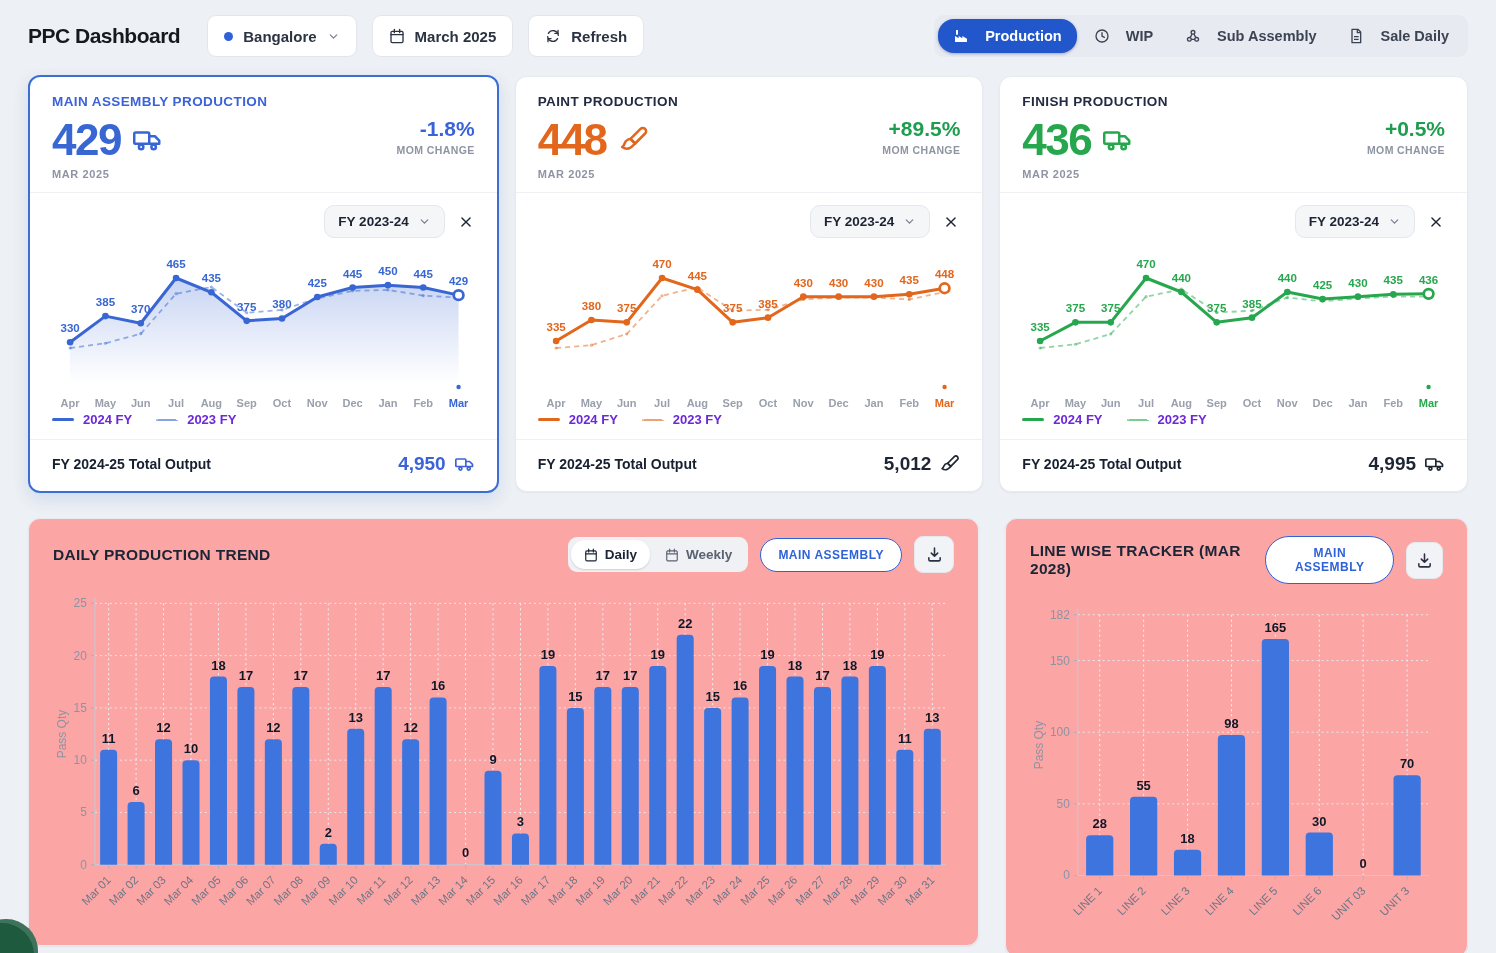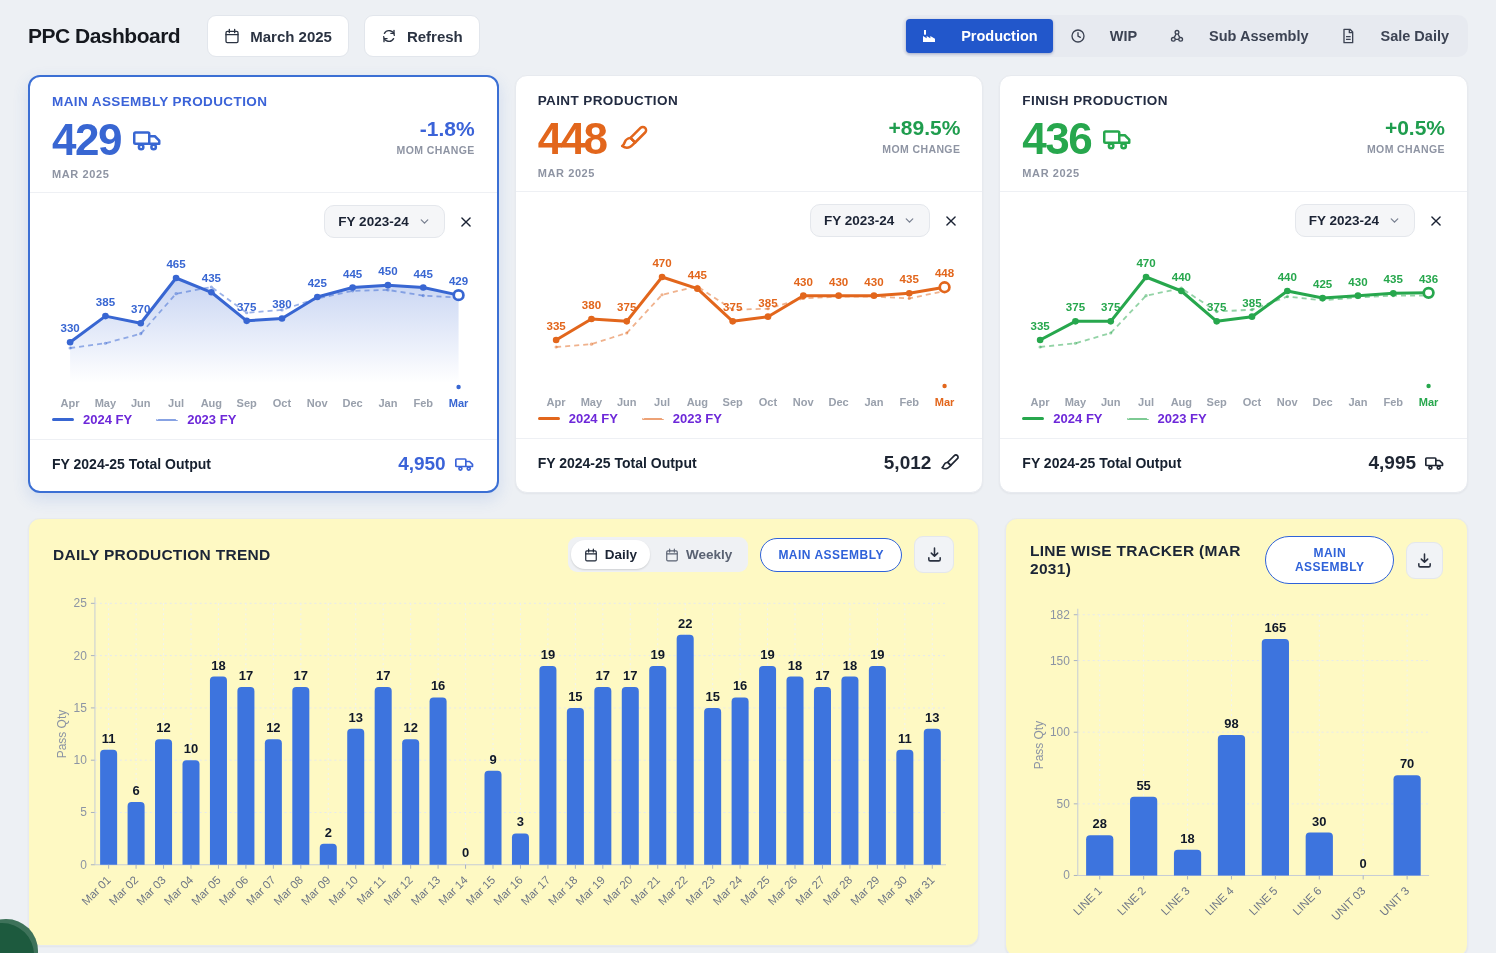--- a/index.html
+++ b/index.html
@@ -11,26 +11,26 @@
   .icon svg{width:16px;height:16px;}
 
   
   header{display:flex;align-items:center;gap:15px;padding:15px 28px 12px;}
   .page-title{font-size:21px;font-weight:800;letter-spacing:-.5px;color:#15181e;margin:0 12px 0 0;}
   .ctrl{display:flex;align-items:center;gap:10px;background:#fff;border:1px solid #e2e6ec;
         border-radius:9px;height:42px;padding:0 16px;font-size:15px;font-weight:600;color:#2b3342;cursor:pointer;}
   .dot{width:9px;height:9px;border-radius:50%;background:var(--blue);}
   .chev svg{width:13px;height:13px;color:#7a8292;}
   .tabs{display:flex;background:#e7eaf0;border-radius:10px;padding:4px;gap:2px;margin-left:auto;}
-  .tab{display:flex;align-items:center;gap:24px;padding:9px 15px;font-size:14.5px;font-weight:600;
-       color:#3c4353;border:none;background:none;border-radius:4px;cursor:pointer;font-family:inherit;}
+  .tab{display:flex;align-items:center;gap:16px;padding:9px 15px;font-size:14.5px;font-weight:600;
+       color:#3c4353;border:none;background:none;border-radius:16px;cursor:pointer;font-family:inherit;}
   .tab.active{background:var(--tabblue);color:#fff;box-shadow:0 1px 3px rgba(16,40,120,.35);}
 
   
-  .kpi-row{display:flex;gap:16px;padding:6px 28px 0;}
+  .kpi-row{display:flex;gap:16px;padding:6px 28px 0;align-items:center;}
   .card{background:#fff;border:1px solid #e7eaef;border-radius:12px;flex:1;min-width:0;
         padding:17px 22px 10px;box-shadow:0 1px 2px rgba(16,24,40,.05);overflow:hidden;}
   .card.selected{border:2px solid #3b6fd4;box-shadow:0 6px 16px rgba(59,111,212,.16);}
   .card-title{font-size:13.5px;font-weight:800;letter-spacing:.4px;}
   .kpi-top{display:flex;justify-content:space-between;margin-top:9px;}
   .kpi-value-line{display:flex;align-items:center;gap:12px;}
   .kpi-value{font-size:44px;font-weight:800;letter-spacing:-1.5px;line-height:1;color:var(--acc);}
   .kpi-icon{color:var(--acc);} .kpi-icon svg{width:30px;height:30px;}
   .kpi-period{font-size:11px;color:#8e94a3;font-weight:600;letter-spacing:.6px;margin-top:6px;}
   .kpi-change{font-size:21px;font-weight:800;text-align:right;line-height:1;}
@@ -46,21 +46,21 @@
   .leg{display:flex;align-items:center;gap:9px;}
   .leg i{display:inline-block;width:22px;height:0;border-top:3px solid var(--acc);border-radius:2px;}
   .leg i.dash{border-top:2.5px dashed var(--acc);opacity:.6;}
   .card-foot{display:flex;justify-content:space-between;align-items:center;padding:1px 0 6px;}
   .foot-label{font-size:14px;font-weight:800;color:#16202f;}
   .foot-value{font-size:19px;font-weight:800;display:flex;align-items:center;gap:9px;}
   .foot-value svg{width:20px;height:20px;}
 
   
   .bottom-row{display:flex;gap:26px;padding:25px 28px 0;align-items:flex-start;}
-  .panel{background:#fef9c3;border:1px solid #e7eaef;border-radius:12px;box-shadow:0 1px 2px rgba(16,24,40,.05);padding:17px 24px 14px;}
+  .panel{background:#fca5a5;border:1px solid #e7eaef;border-radius:12px;box-shadow:0 1px 2px rgba(16,24,40,.05);padding:17px 24px 14px;}
   .panel.daily{flex:1;min-width:0;}
   .panel.tracker{width:463px;flex:none;}
   .panel-head{display:flex;align-items:center;justify-content:space-between;margin-bottom:6px;}
   .panel-title{font-size:15.5px;font-weight:800;letter-spacing:.3px;color:#1b2536;}
   .head-controls{display:flex;align-items:center;gap:12px;}
   .toggle{display:flex;background:#eff1f4;border-radius:9px;padding:3px;gap:2px;}
   .opt{display:flex;gap:7px;align-items:center;padding:7px 13px;font-size:13.5px;font-weight:600;color:#5a6272;
        border:none;background:none;border-radius:14px;cursor:pointer;font-family:inherit;}
   .opt.active{background:#fff;color:#1b2434;box-shadow:0 1px 2px rgba(0,0,0,.14);}
   .opt svg{width:14px;height:14px;}
@@ -73,20 +73,29 @@
 
   .corner{position:absolute;left:-26px;bottom:-30px;width:64px;height:64px;border-radius:50%;
           background:#1d5a3e;box-shadow:inset -4px 4px 0 rgba(255,255,255,.15);}
 </style>
 </head>
 <body>
 
 <header>
   <h1 class="page-title">PPC Dashboard</h1>
 
+  <div class="ctrl">
+    <span class="dot"></span>
+    <span>Bangalore</span>
+    <span class="icon chev">
+      <svg viewBox="0 0 24 24" fill="none" stroke="currentColor" stroke-width="2.4" stroke-linecap="round" stroke-linejoin="round">
+          <path d="M6 9l6 6 6-6"></path>
+        </svg>
+    </span>
+  </div>
 
   <div class="ctrl">
     <span class="icon">
       <svg viewBox="0 0 24 24" fill="none" stroke="currentColor" stroke-width="2" stroke-linecap="round">
           <rect x="3" y="5" width="18" height="17" rx="2"></rect>
           <path d="M8 2v5M16 2v5M3 10h18"></path>
         </svg>
     </span>
     <span>March 2025</span>
   </div>
@@ -716,21 +725,21 @@
         <path d="M872.711935483871,286 V153.76 Q872.711935483871,149.76 876.711935483871,149.76 H885.771935483871 Q889.771935483871,149.76 889.771935483871,153.76 V286 Z" fill="#3d74de"></path>
         <text x="881.241935483871" y="142.76" text-anchor="middle" font-size="13" font-weight="800" fill="#101828">13</text>
         <line x1="881.241935483871" y1="286" x2="881.241935483871" y2="290" stroke="#aab2bf"></line>
         <text transform="translate(884.241935483871,302) rotate(-45)" text-anchor="end" font-size="11.5" fill="#6d7586">Mar 31</text>
         <text transform="translate(13,155) rotate(-90)" text-anchor="middle" font-size="12" fill="#8c94a4">Pass Qty</text>
       </svg>
   </div>
 
   <div class="panel tracker">
     <div class="panel-head">
-      <div class="panel-title">LINE WISE TRACKER (MAR 2031)</div>
+      <div class="panel-title">LINE WISE TRACKER (MAR 2028)</div>
       <div class="head-controls">
         <button class="pill-btn">MAIN ASSEMBLY</button>
         <button class="icon-btn">
           <span class="icon">
               <svg viewBox="0 0 24 24" fill="none" stroke="currentColor" stroke-width="2.2" stroke-linecap="round" stroke-linejoin="round">
                 <path d="M12 3v11M7.5 10L12 14.5 16.5 10"></path>
                 <path d="M4 16.5V19a2 2 0 0 0 2 2h12a2 2 0 0 0 2-2v-2.5"></path>
               </svg>
             </span>
         </button>

